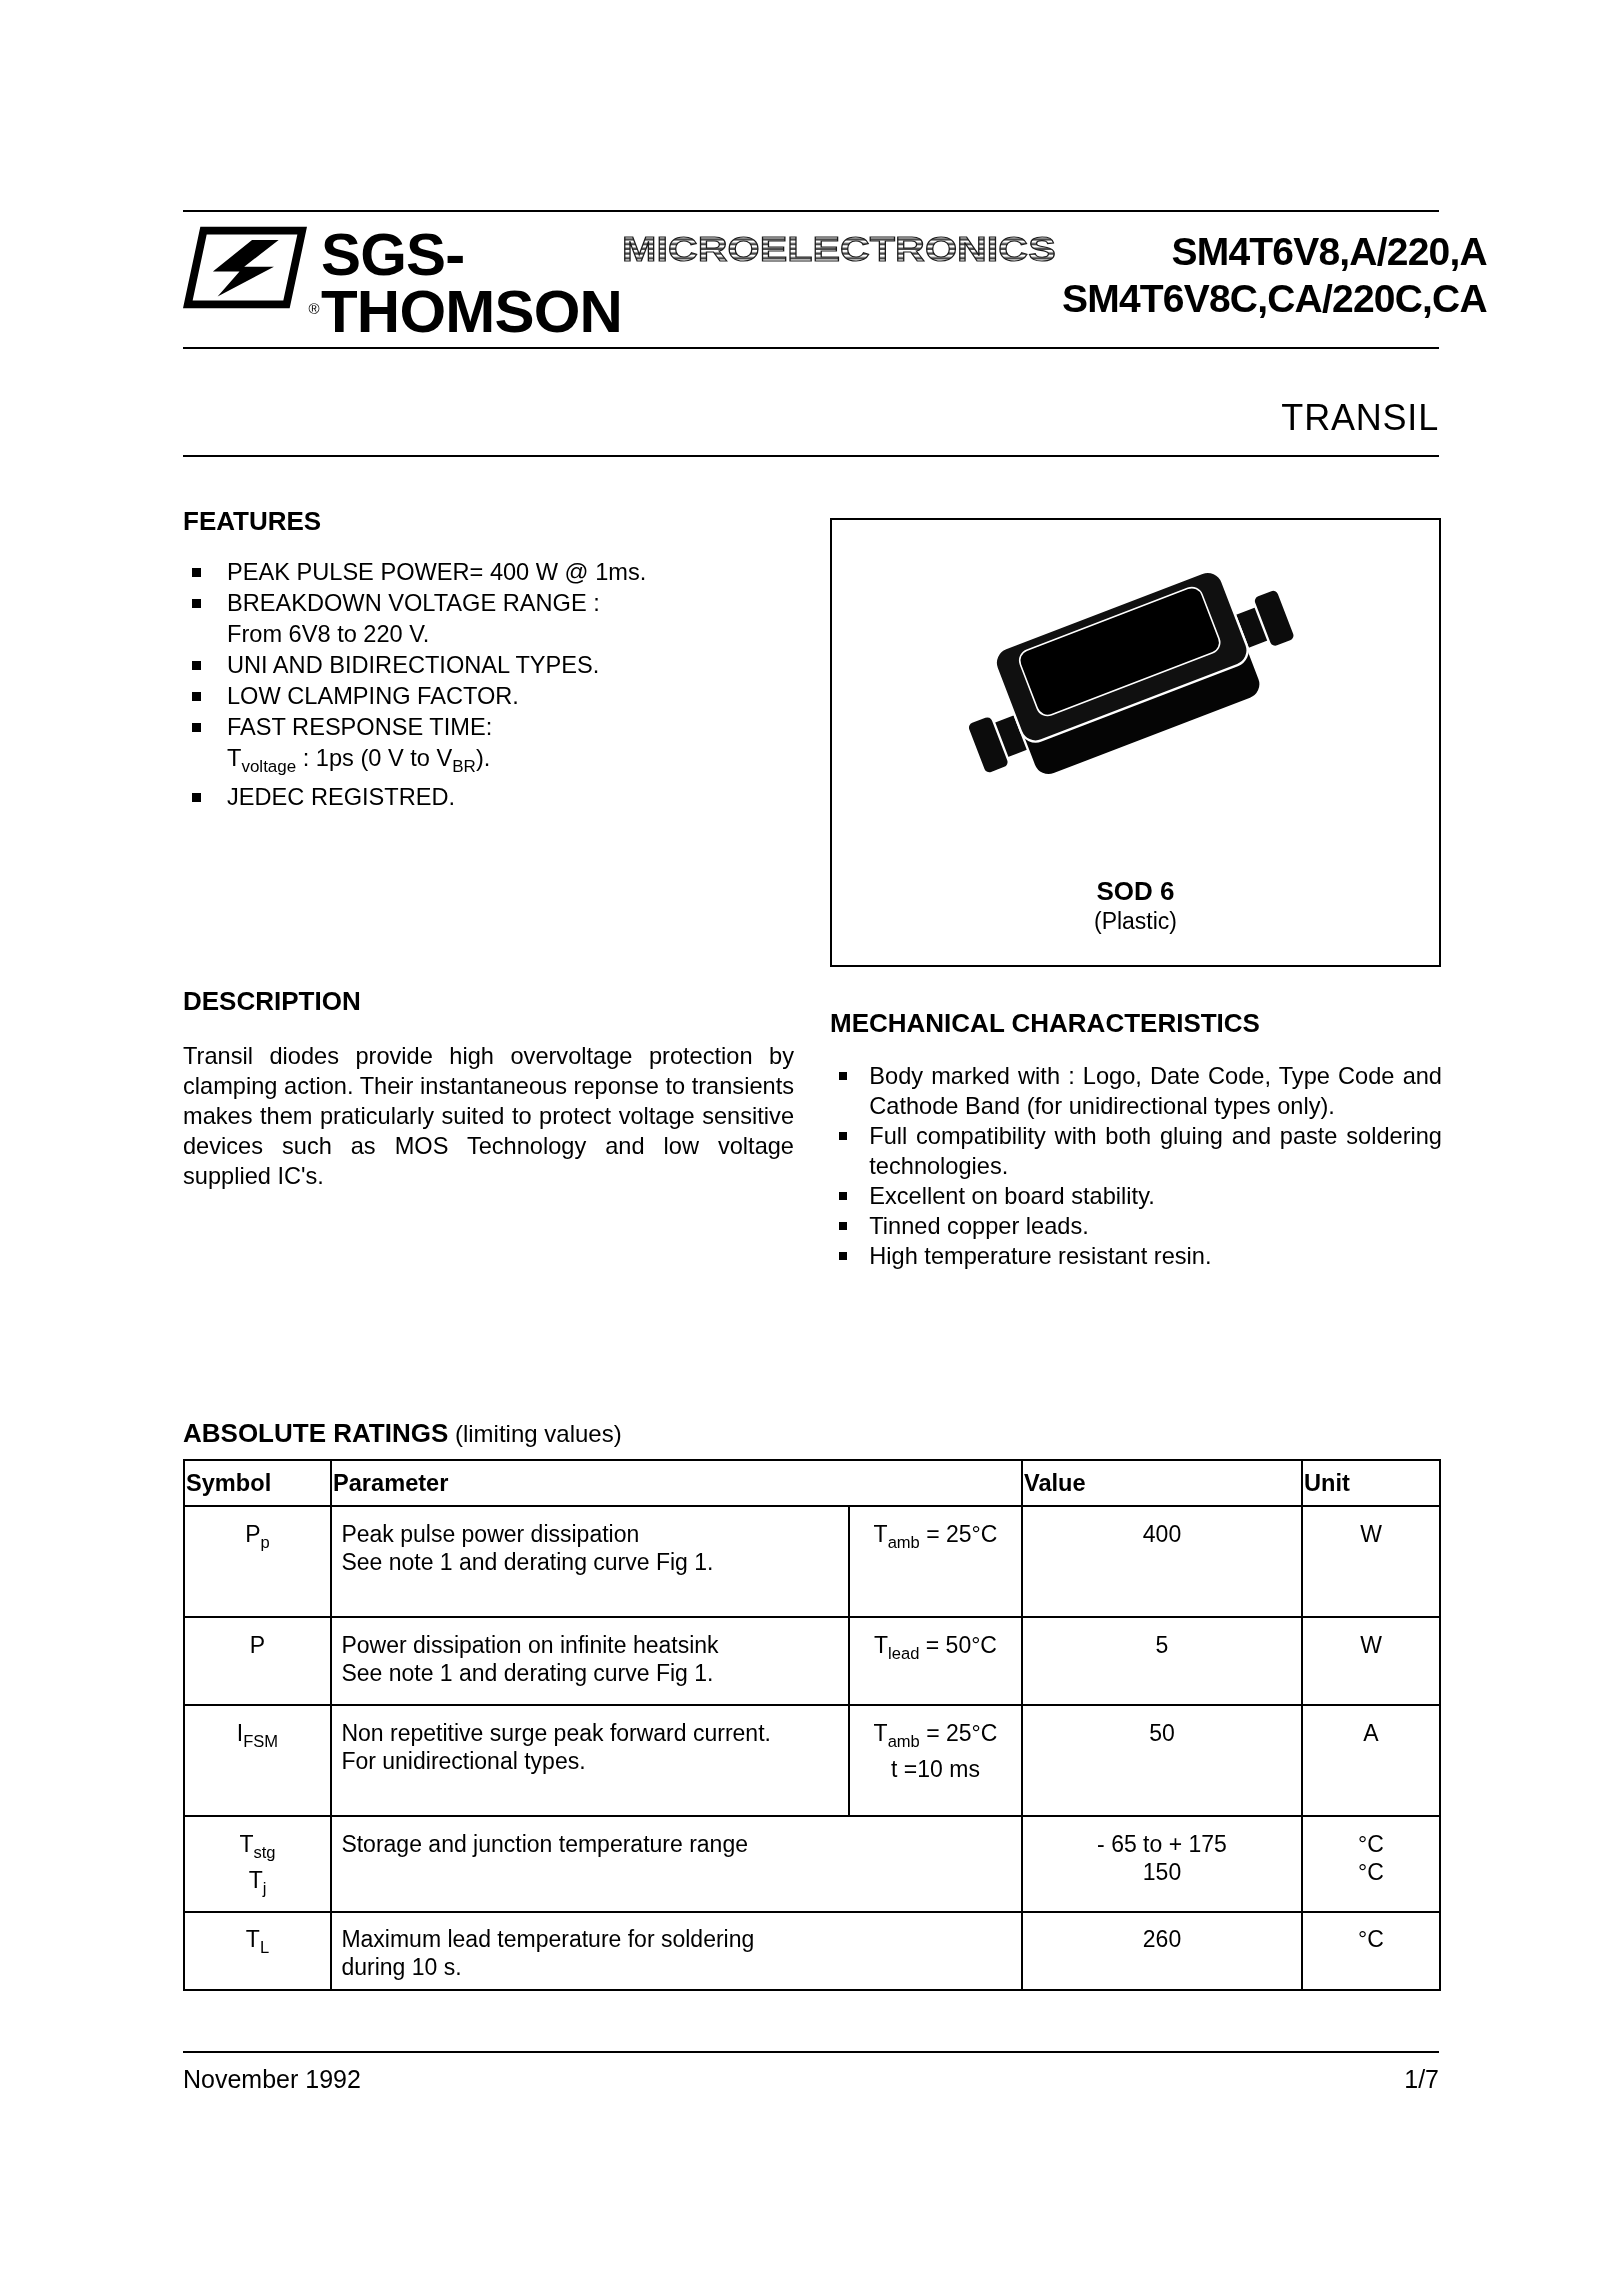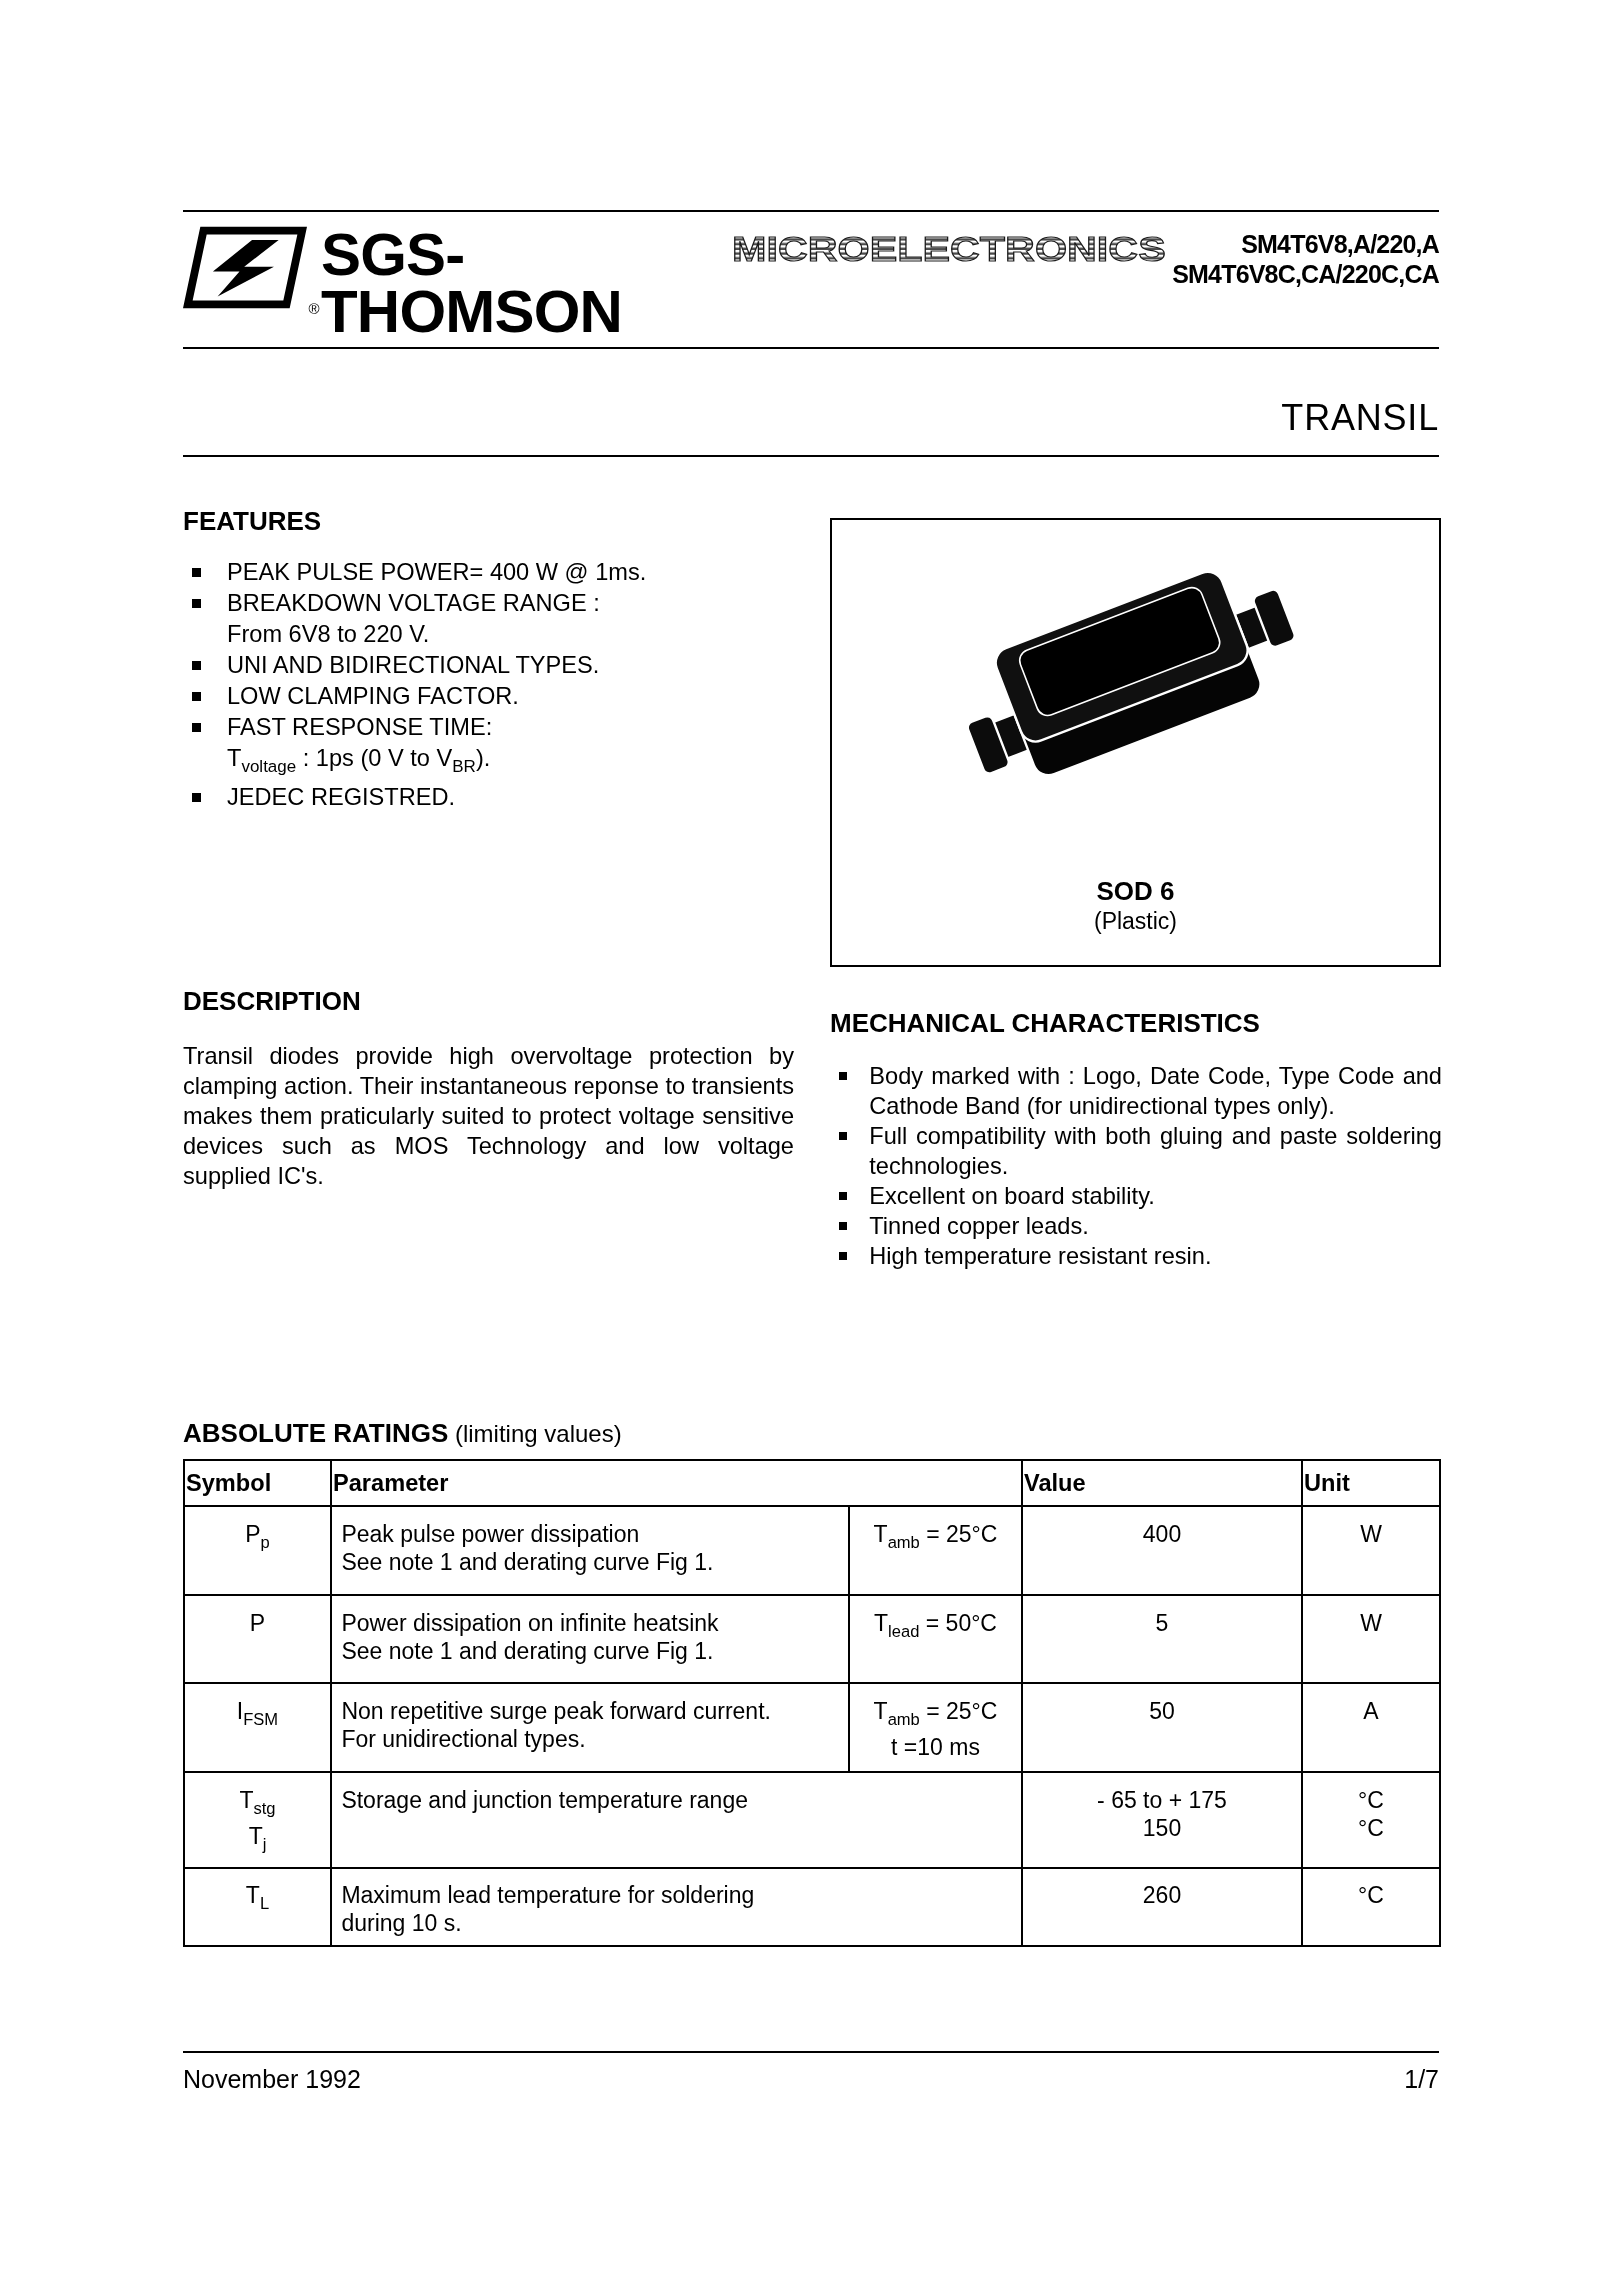--- a/index.html
+++ b/index.html
@@ -20,21 +20,21 @@
 
   
   .header { position: absolute; top: 226px; left: 183px; width: 1256px; display: flex; justify-content: space-between; align-items: flex-start; }
   .brand { display: flex; align-items: flex-start; gap: 14px; }
   .logo-wrap { position: relative; width: 124px; height: 83px; }
   .logo-wrap svg { display: block; }
   .reg { position: absolute; right: -12.6px; bottom: -7.9px; font-size: 15px; }
   .brand-text { display: flex; }
   .brand-name { font-size: 60px; font-weight: bold; line-height: 0.95; letter-spacing: -0.8px; }
   .brand-micro { margin-top: 4.7px; }
-  .parts { text-align: right; font-weight: bold; font-size: 25px; line-height: 1.2; padding-top: 3.1px; letter-spacing: -0.8px; }
+  .parts { text-align: right; font-weight: bold; font-size: 39px; line-height: 1.2; padding-top: 3.1px; letter-spacing: -0.8px; }
 
   .transil { position: absolute; top: 397px; left: 183px; width: 1256px; text-align: right; font-size: 36px; font-weight: 400; letter-spacing: 0.8px; }
 
   
   .sec-title { font-size: 26px; font-weight: bold; margin: 0; letter-spacing: 0; }
 
   
   .blist { list-style: none; margin: 0; padding: 0; }
   .bitem { display: flex; align-items: flex-start; }
   .sq { width: 8.6px; height: 8.6px; background: #000; flex: none; margin: 11px 26px 0 9.4px; }
@@ -71,21 +71,21 @@
   table.ratings th, table.ratings td { border: 2.4px solid #000; box-sizing: border-box; }
   table.ratings th { font-size: 23.6px; font-weight: bold; height: 46px; text-align: left; vertical-align: middle; }
   table.ratings td { font-size: 23px; line-height: 28px; vertical-align: top; padding: 12.6px 9.4px 7.9px 9.4px; }
   col.c-sym  { width: 147px; }
   col.c-par  { width: 518px; }
   col.c-cond { width: 173px; }
   col.c-val  { width: 280px; }
   col.c-unit { width: 138px; }
   td.sym, td.val, td.unit, td.cond { text-align: center; }
   td.par { text-align: left; padding-left: 17.3px; }
-  tr.h114 td { height: 89px; }
+  tr.h114 td { height: 111px; }
   tr.h112 td { height: 88px; }
   tr.h106 td { height: 83px; }
   tr.h95  td { height: 75px; }
 
   
   .footer { position: absolute; top: 2065px; left: 183px; width: 1256px; display: flex; justify-content: space-between; font-size: 25px; }
 </style>
 </head>
 <body>
 

